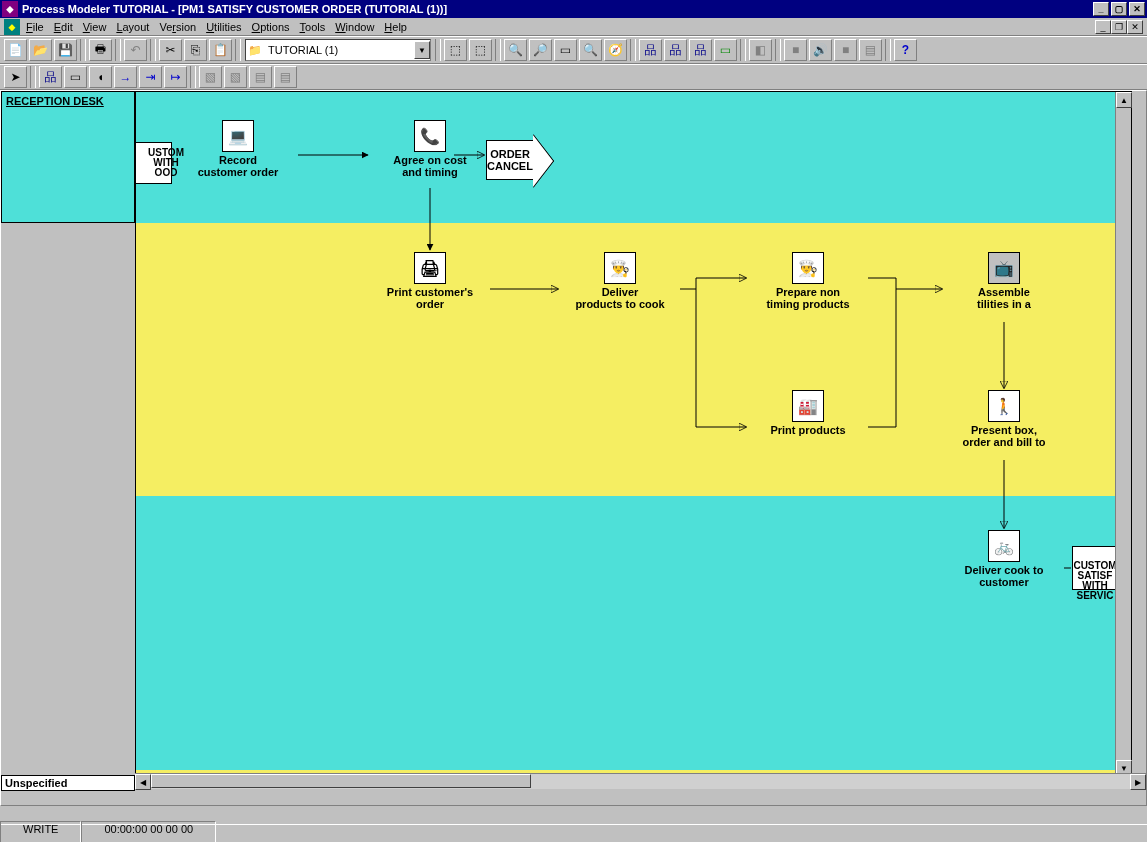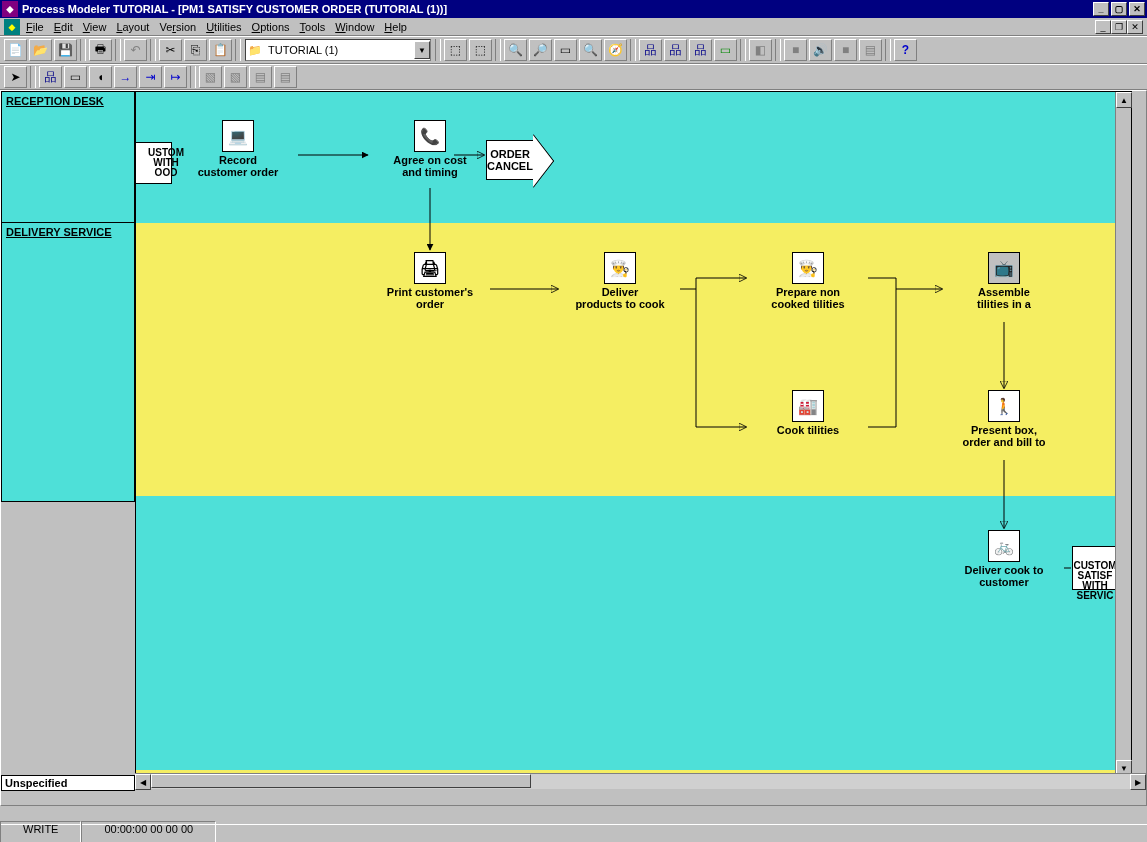--- a/index.html
+++ b/index.html
@@ -194,23 +194,20 @@
   <div class="tbtn disabled">▤</div>
   <div class="tbtn disabled">▤</div>
 </div>
 
 <div class="workspace">
 
   <div class="lanes-col">
     <div class="lane-label first" style="height:132px;">
       <span>RECEPTION DESK</span>
     </div>
-    <div class="lane-label" style="height:279px;">
-      <span>DELIVERY SERVICE</span>
-    </div>
   </div>
 
   <div class="canvas">
     <div class="lane-bg l1"></div>
     <div class="lane-bg l2"></div>
     <div class="lane-bg l3"></div>
     <div class="lane-strip" style="top:678px;"></div>
 
     <div class="bigarrow cut-left" style="left:0; top:50px; width:36px; height:42px;padding-left:27px;">
       <div style="font-size:10px;line-height:10px;">
@@ -260,39 +257,39 @@
       <div class="nlabel">
         <span>Deliver</span><br><span>products to cook</span>
       </div>
     </div>
 
     <div class="node" style="left:612px; top:160px;">
       <div class="nicon">
           <span>👨‍🍳</span>
         </div>
       <div class="nlabel">
-        <span>Prepare non</span><br><span>cooked tilities</span>
+        <span>Prepare non</span><br><span>timing products</span>
       </div>
     </div>
 
     <div class="node" style="left:808px; top:160px;">
       <div class="nicon" style="background:#c0c0c0;">
           <span>📺</span>
         </div>
       <div class="nlabel">
         <span>Assemble</span><br><span>tilities in a</span>
       </div>
     </div>
 
     <div class="node" style="left:612px; top:298px;">
       <div class="nicon">
           <span>🏭</span>
         </div>
       <div class="nlabel">
-        <span>Cook tilities</span>
+        <span>Print products</span>
       </div>
     </div>
 
     <div class="node" style="left:808px; top:298px;">
       <div class="nicon">
           <span>🚶</span>
         </div>
       <div class="nlabel">
         <span>Present box,</span><br><span>order and bill to</span>
       </div>

